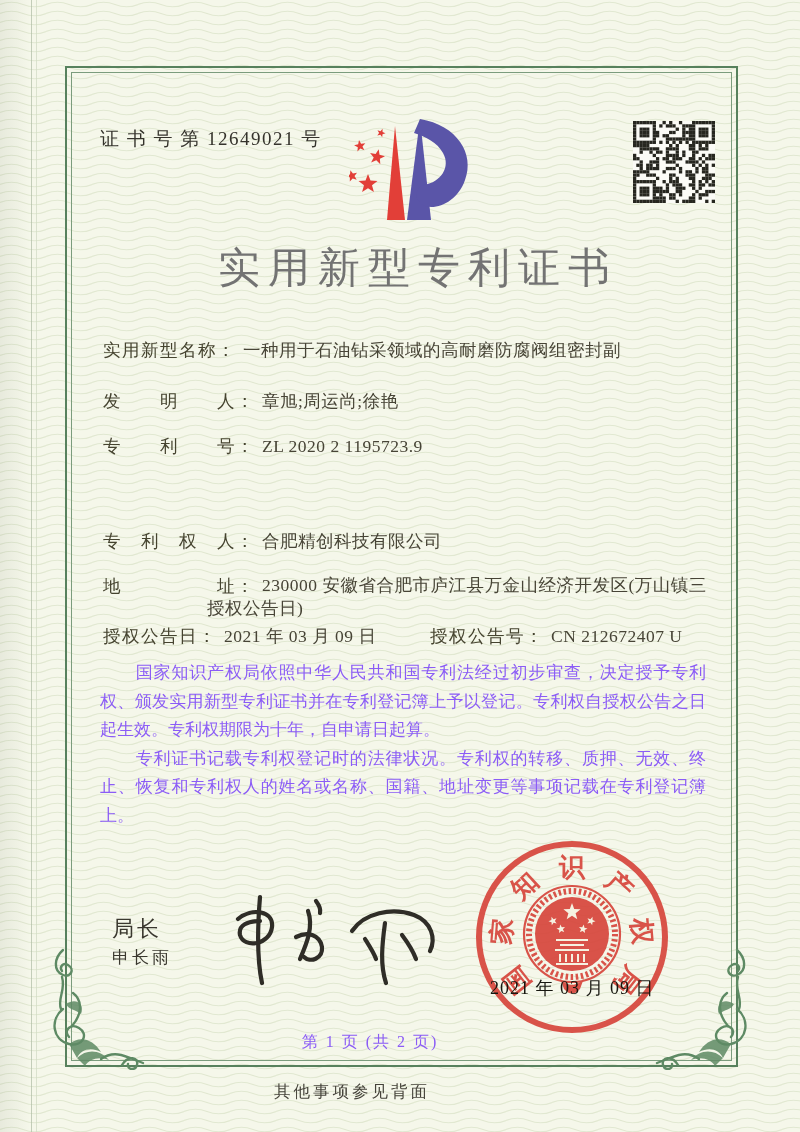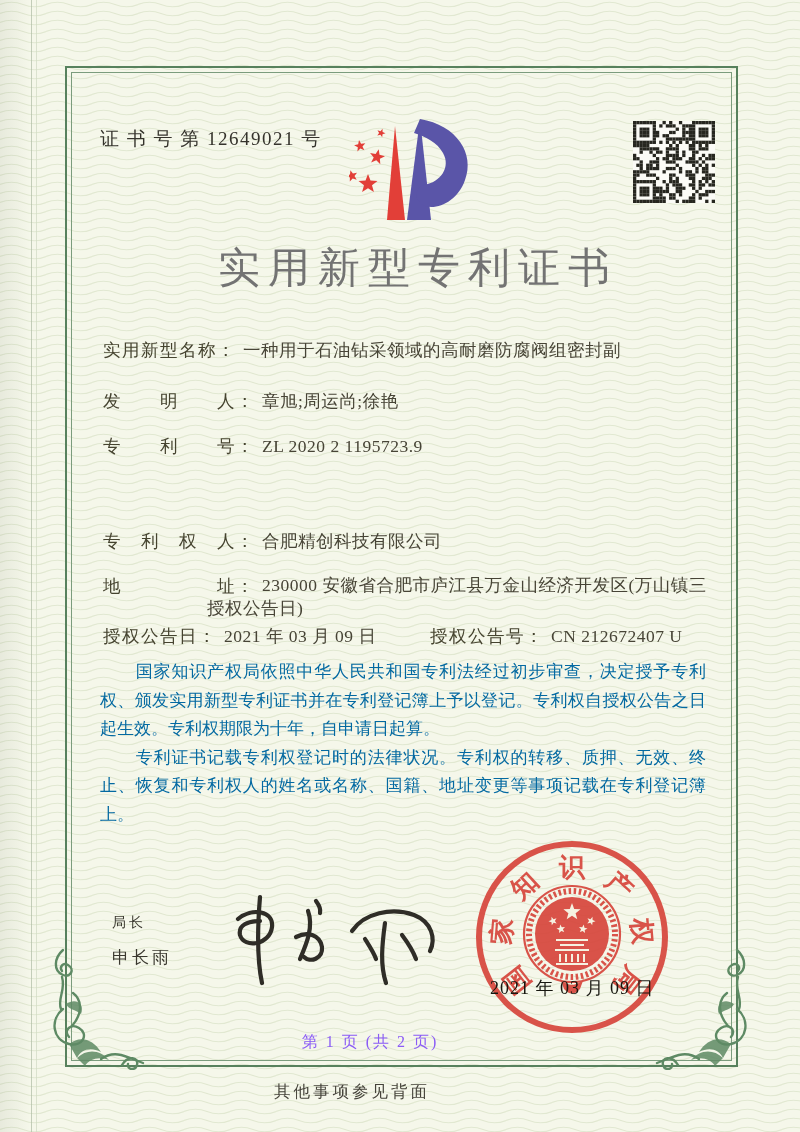--- a/index.html
+++ b/index.html
@@ -31,24 +31,24 @@
     font-size:42px;font-weight:400;letter-spacing:8px;color:#737373;white-space:nowrap;}
 
   .row{position:absolute;left:103px;font-size:17.5px;color:#474436;white-space:nowrap;}
   .row .lab{letter-spacing:1.5px;white-space:pre;color:#45432f;}
   .row .val{margin-left:7px;letter-spacing:.5px;}
   .row .val2{position:absolute;left:327px;top:0;}
   .addr-val{display:inline-block;vertical-align:top;white-space:normal;width:520px;line-height:23px;}
   .addr-l2{display:inline-block;margin-left:-55px;}
 
   .paras{position:absolute;left:100px;top:659px;width:606px;font-size:17px;
-    line-height:28.5px;color:#0369a1;text-align:justify;font-family:Liberation Mono, monospace;}
+    line-height:28.5px;color:#8b5cf6;text-align:justify;}
   .paras p{margin:0;text-indent:2.1em;}
 
-  .signer-title{position:absolute;left:112px;top:914px;font-size:14px;letter-spacing:3px;color:#3a382f;}
+  .signer-title{position:absolute;left:112px;top:914px;font-size:22px;letter-spacing:3px;color:#3a382f;}
   .signer-name{position:absolute;left:112px;top:946px;font-size:17px;letter-spacing:3px;color:#3a382f;}
   .signature{position:absolute;left:222px;top:893px;}
 
   .seal{position:absolute;left:468px;top:838px;opacity:.93;mix-blend-mode:multiply;}
   .seal-date{position:absolute;left:490px;top:976px;font-size:18px;color:#16160f;
     letter-spacing:1px;z-index:4;white-space:pre;}
 
   .page-no{position:absolute;left:370px;top:1032px;transform:translateX(-50%);
     font-size:16px;color:#8b5cf6;letter-spacing:2px;white-space:pre;}
   .back-note{position:absolute;left:352px;top:1081px;transform:translateX(-50%);

